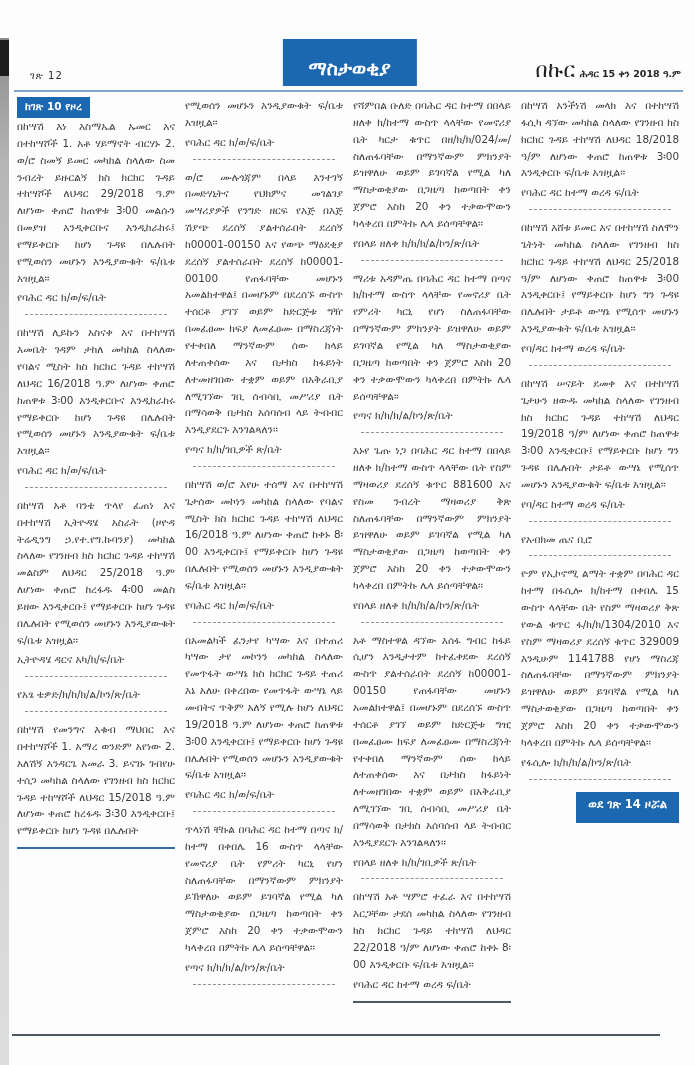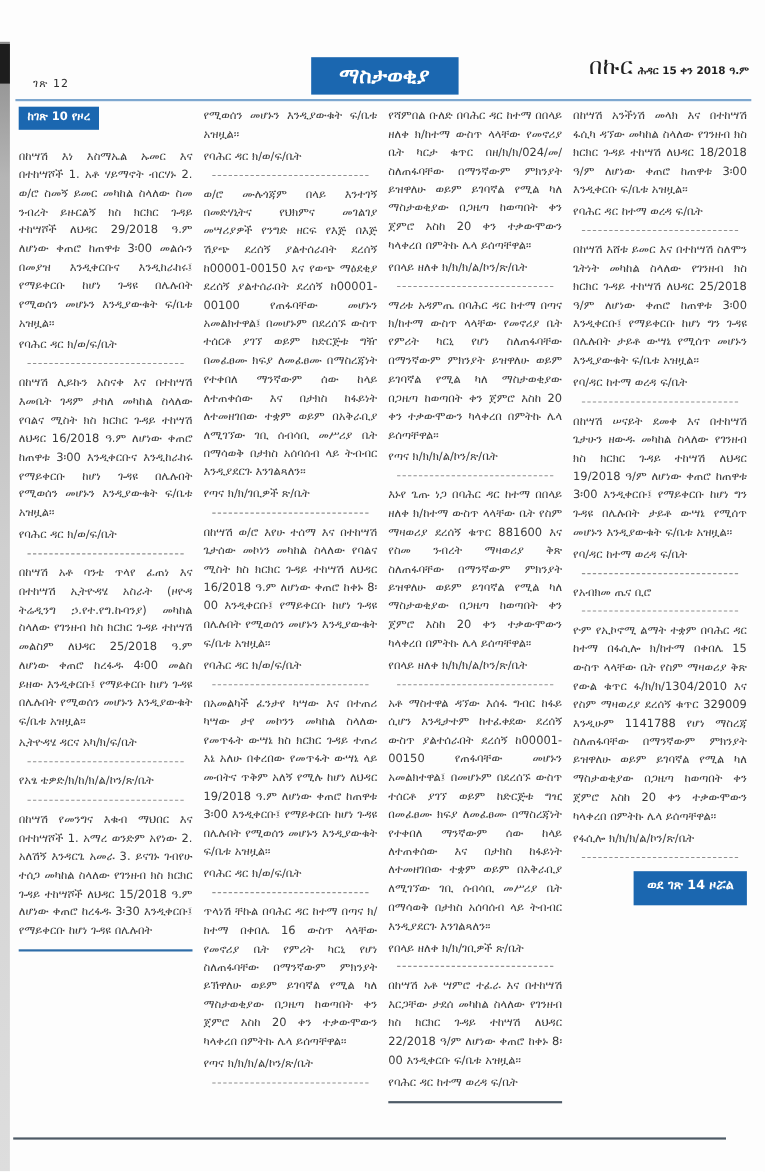--- a/index.html
+++ b/index.html
@@ -16,36 +16,36 @@
     position: absolute; left: 0; top: 38px; width: 9px; height: 1027px;
     background: linear-gradient(180deg, #8a8a8a 0%, #b5b5b5 12%, #cfcfcf 45%, #dddddd 100%);
   }
   .scan-corner { position: absolute; left: 0; top: 40px; width: 9px; height: 36px; background: #1d1d1d; }
 
   .header { position: absolute; left: 16px; right: 12px; top: 46px; height: 40px; }
   .page-label { position: absolute; left: 14px; bottom: 4px; font-size: 10px; letter-spacing: 1px; color: #2e2e2e; }
   .title-box {
     position: absolute; left: 50%; transform: translateX(-50%); bottom: 0;
     background: #1b67b0; color: #ffffff; font-weight: bold;
-    font-size: 19px; padding: 6px 26px 6px;
+    font-size: 19px; padding: 18px 26px 6px;
   }
-  .brand-wrap { position: absolute; right: 2px; bottom: 14px; white-space: nowrap; }
+  .brand-wrap { position: absolute; right: 2px; bottom: 4px; white-space: nowrap; }
   .brand { font-size: 21px; color: #1f1f1f; font-weight: normal; letter-spacing: 0.5px; }
   .issue-date { font-size: 9.5px; font-weight: bold; color: #1f1f1f; margin-left: 4px; }
   .rule-top { position: absolute; left: 14px; right: 12px; top: 90px; height: 2px; background: #7da7cf; }
 
   .columns {
     position: absolute; left: 17px; top: 97px; right: 10px;
     display: flex; gap: 10px; align-items: flex-start;
   }
   .col { flex: 0 0 158px; width: 158px; font-size: 10.4px; line-height: 1.62; }
 
   .from-label {
     display: inline-block; background: #1b67b0; color: #fff; font-weight: bold;
-    font-size: 10.5px; padding: 1px 8px 3px; margin-bottom: 16px;
+    font-size: 10.5px; padding: 1px 8px 3px; margin-bottom: 0;
   }
   .notice-body { text-align: justify; }
   .notice-sig { text-align: left; margin-top: 3px; }
   .divider { border: 0; border-top: 1px dashed #8f8f8f; margin: 8px 8px 9px; }
   .col-endline { height: 2px; background: #2e6da8; margin-top: 8px; }
   .col-endline.dark { background: #4d5a66; }
   .continue-box {
     width: max-content; margin-left: auto; margin-top: 12px;
     background: #1b67b0; color: #fff; font-weight: bold;
     font-size: 11.5px; padding: 3px 12px 10px;

